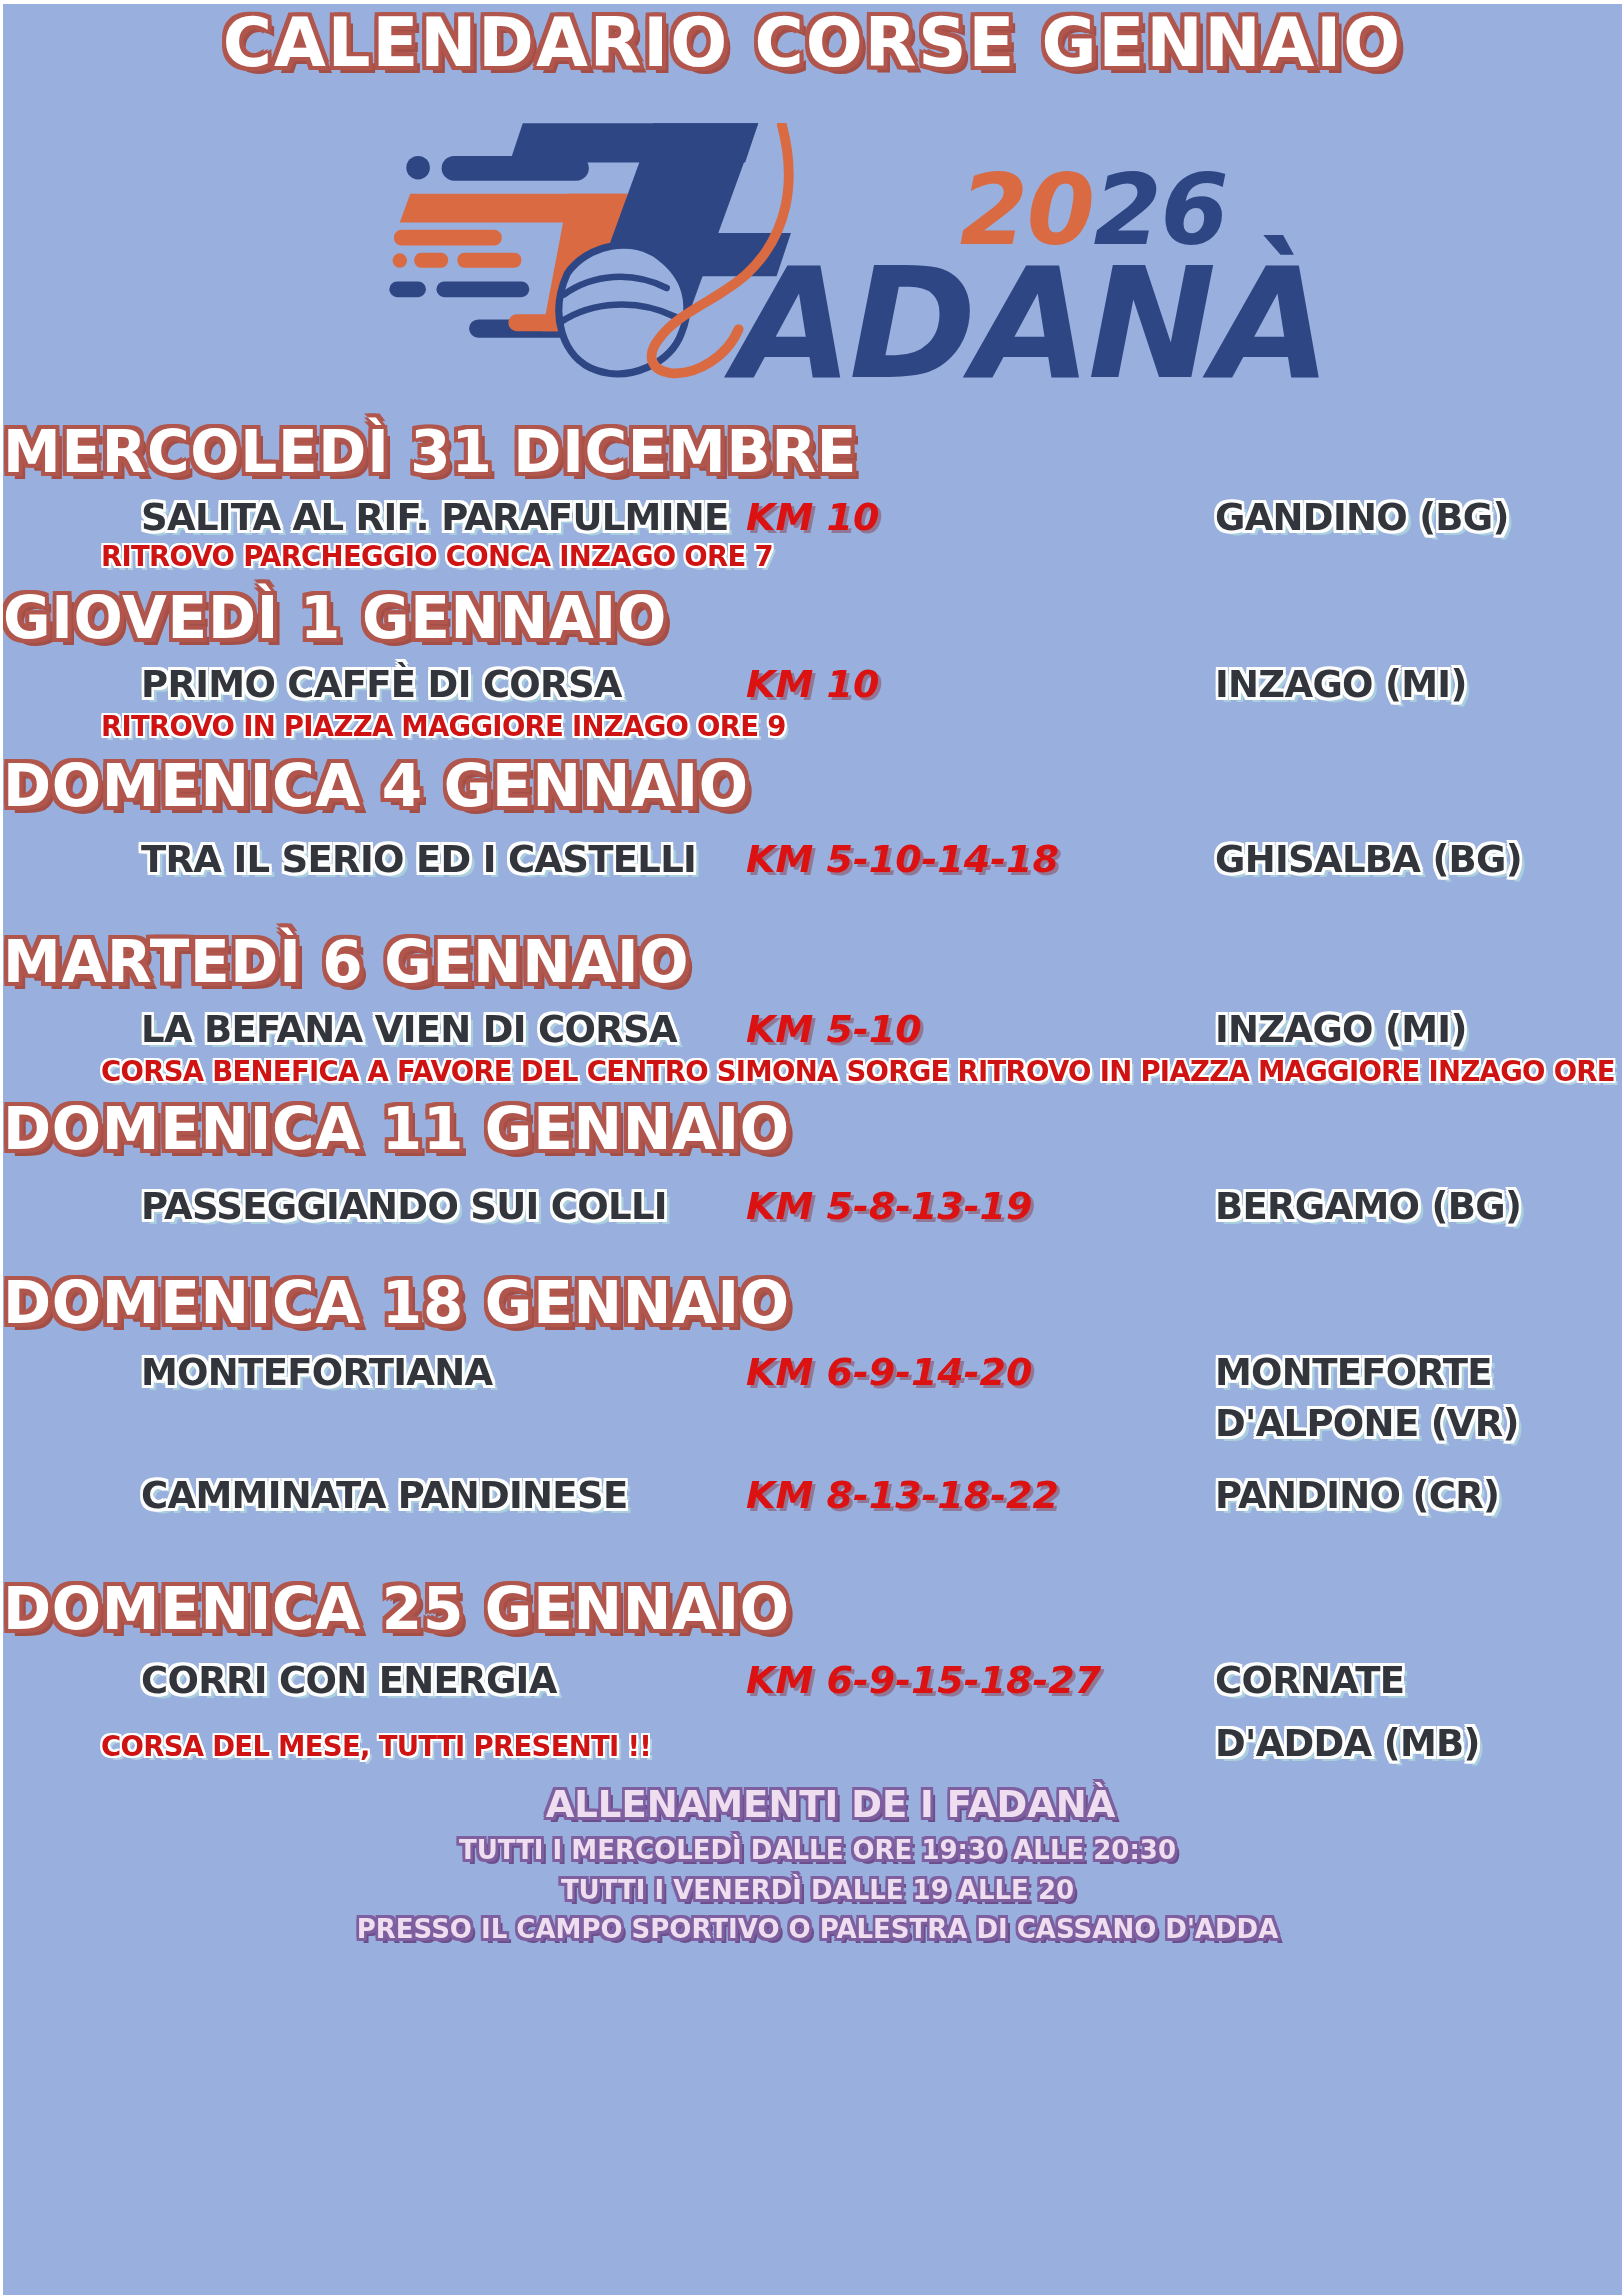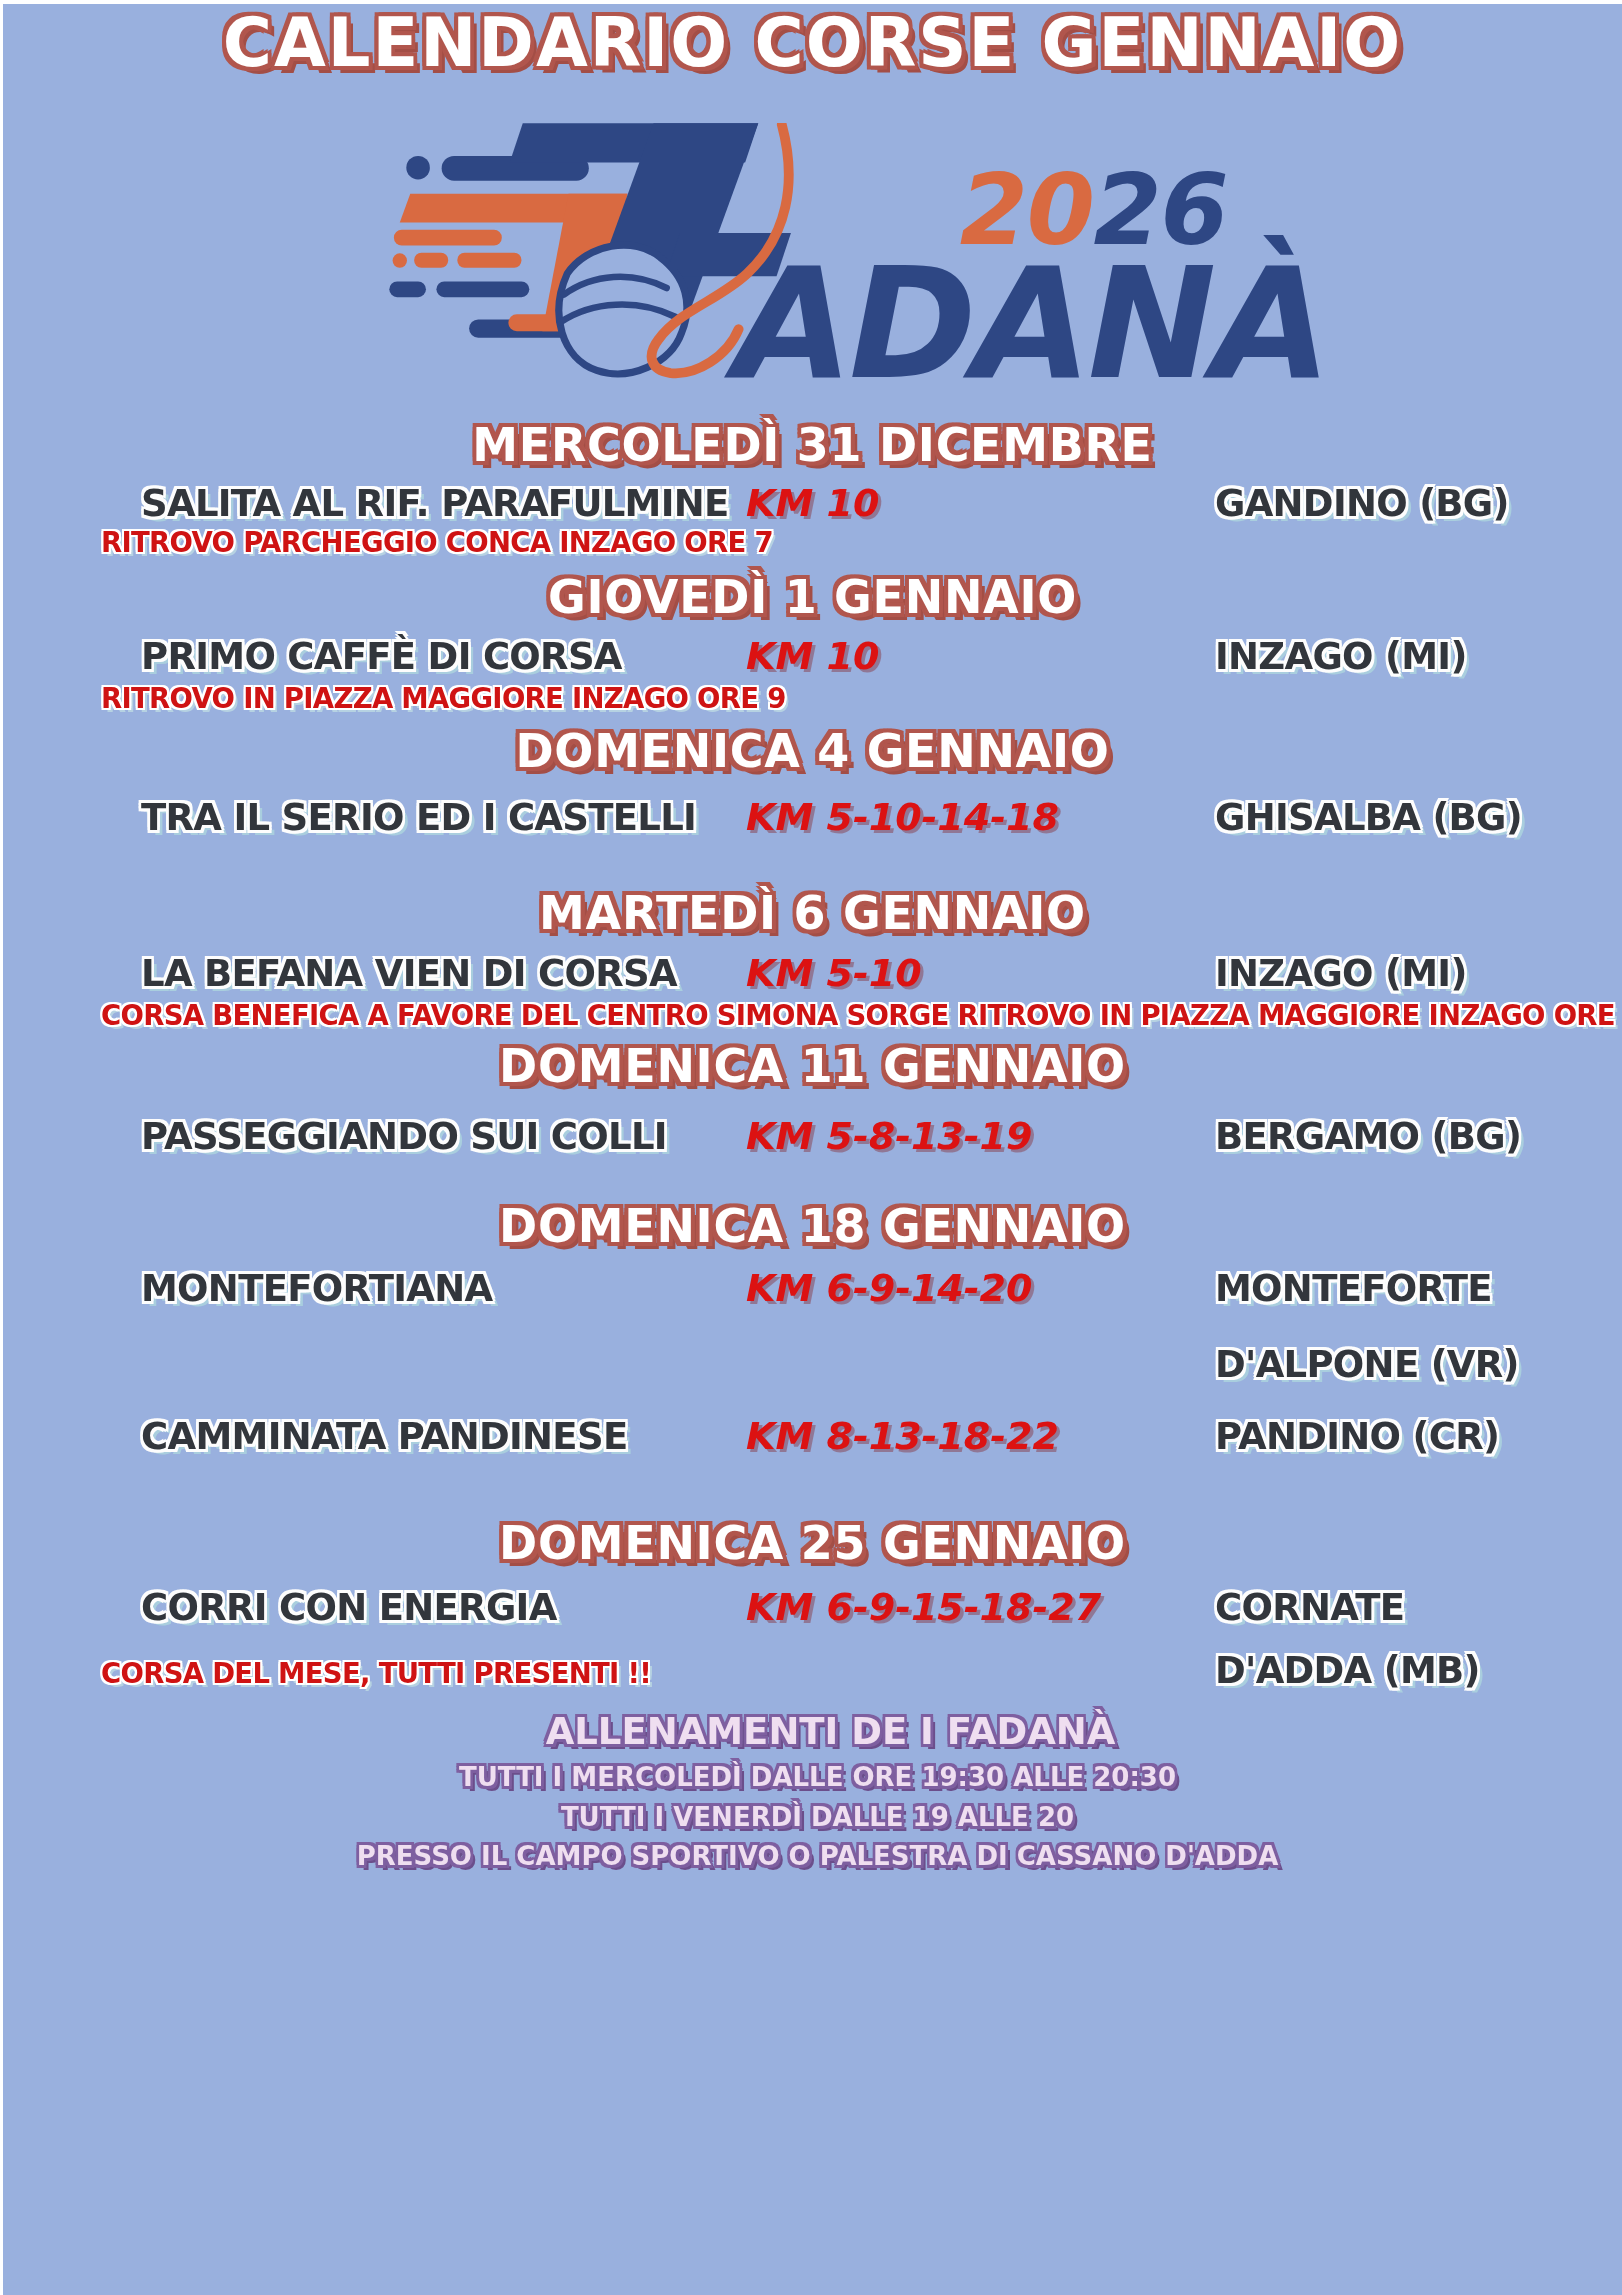--- a/index.html
+++ b/index.html
@@ -52,22 +52,22 @@
     font-size:67px;
     letter-spacing:2px;
     white-space:nowrap;
   }
   .logo-wrap{
     width:955px;
     margin:41px auto 0;
     transform:translateX(36px);
   }
   .date-header{
-    text-align:center;
-    font-size:46px;
+    text-align:left;
+    font-size:58px;
     letter-spacing:0.7px;
     white-space:nowrap;
   }
   .row{
     display:grid;
     grid-template-columns:645px 429px 1fr;
     align-items:baseline;
     padding-left:98px;
     padding-right:26px;
     white-space:nowrap;
@@ -178,21 +178,21 @@
     <div class="ev-km">KM 5-8-13-19</div>
     <div class="ev-loc stroke-dark">BERGAMO (BG)</div>
   </div>
 
   <div class="date-header stroke-red" style="margin-top:41px">DOMENICA 18 GENNAIO</div>
   <div class="row" style="margin-top:13px">
     <div class="ev-name stroke-dark">MONTEFORTIANA</div>
     <div class="ev-km">KM 6-9-14-20</div>
     <div class="ev-loc stroke-dark">MONTEFORTE</div>
   </div>
-  <div class="row" style="margin-top:33px">
+  <div class="row" style="margin-top:8px">
     <div></div>
       <div></div>
     <div class="ev-loc stroke-dark">D'ALPONE (VR)</div>
   </div>
   <div class="row" style="margin-top:27.5px">
     <div class="ev-name stroke-dark">CAMMINATA PANDINESE</div>
     <div class="ev-km">KM 8-13-18-22</div>
     <div class="ev-loc stroke-dark">PANDINO (CR)</div>
   </div>
 

